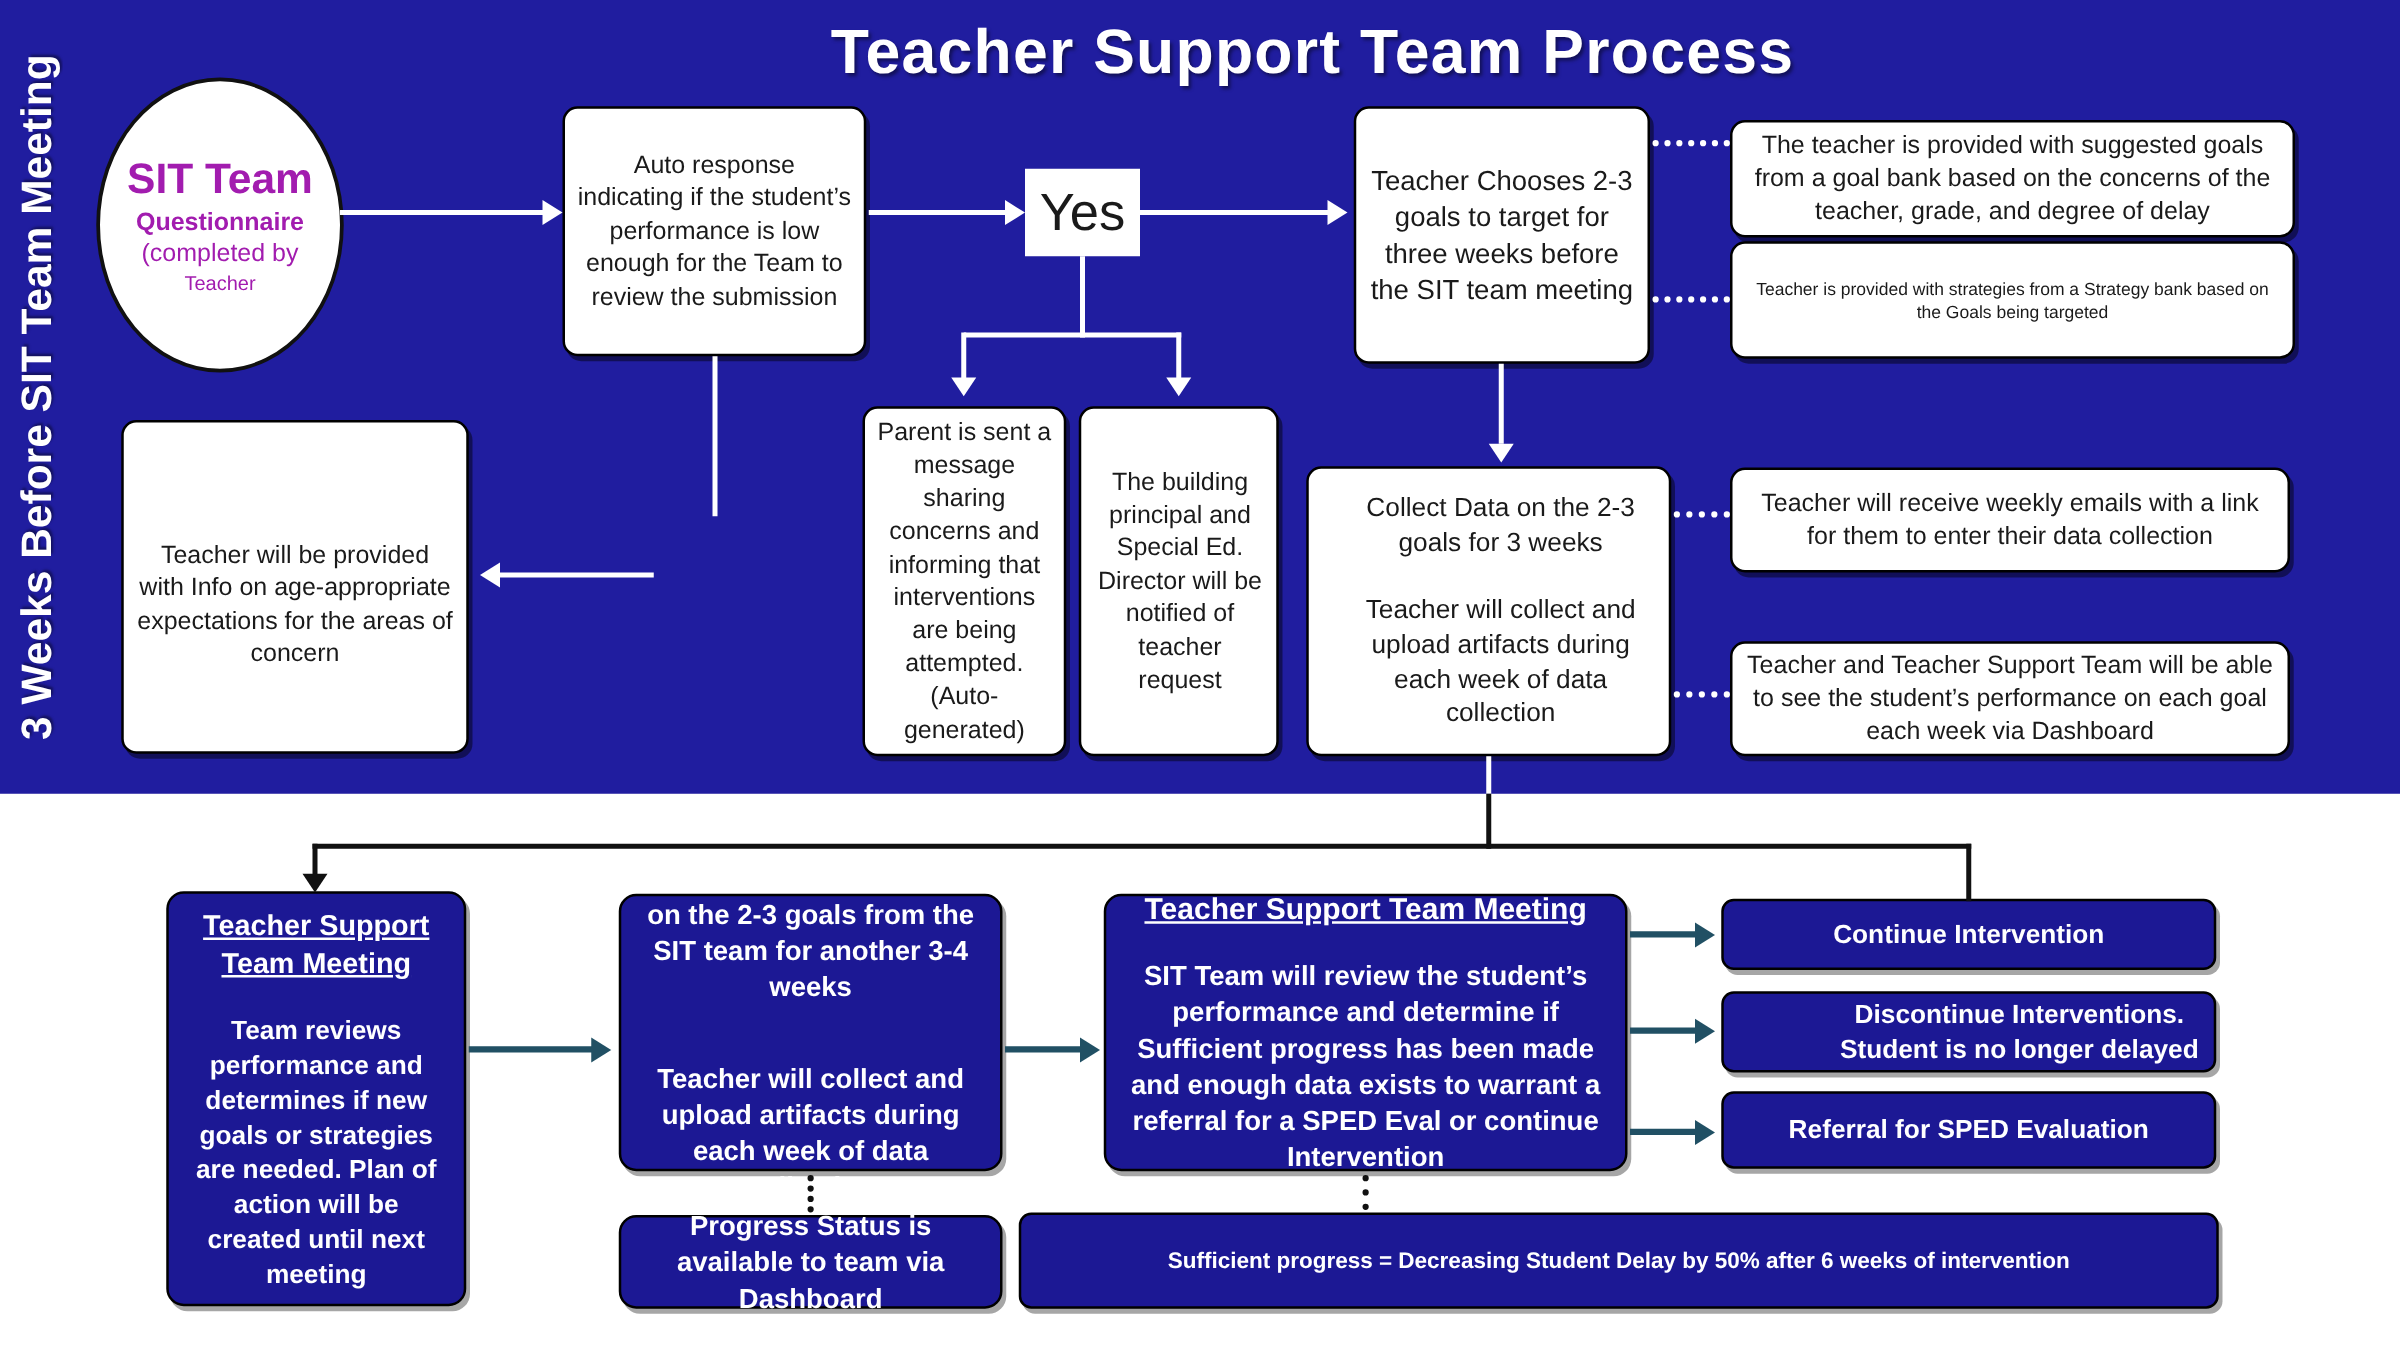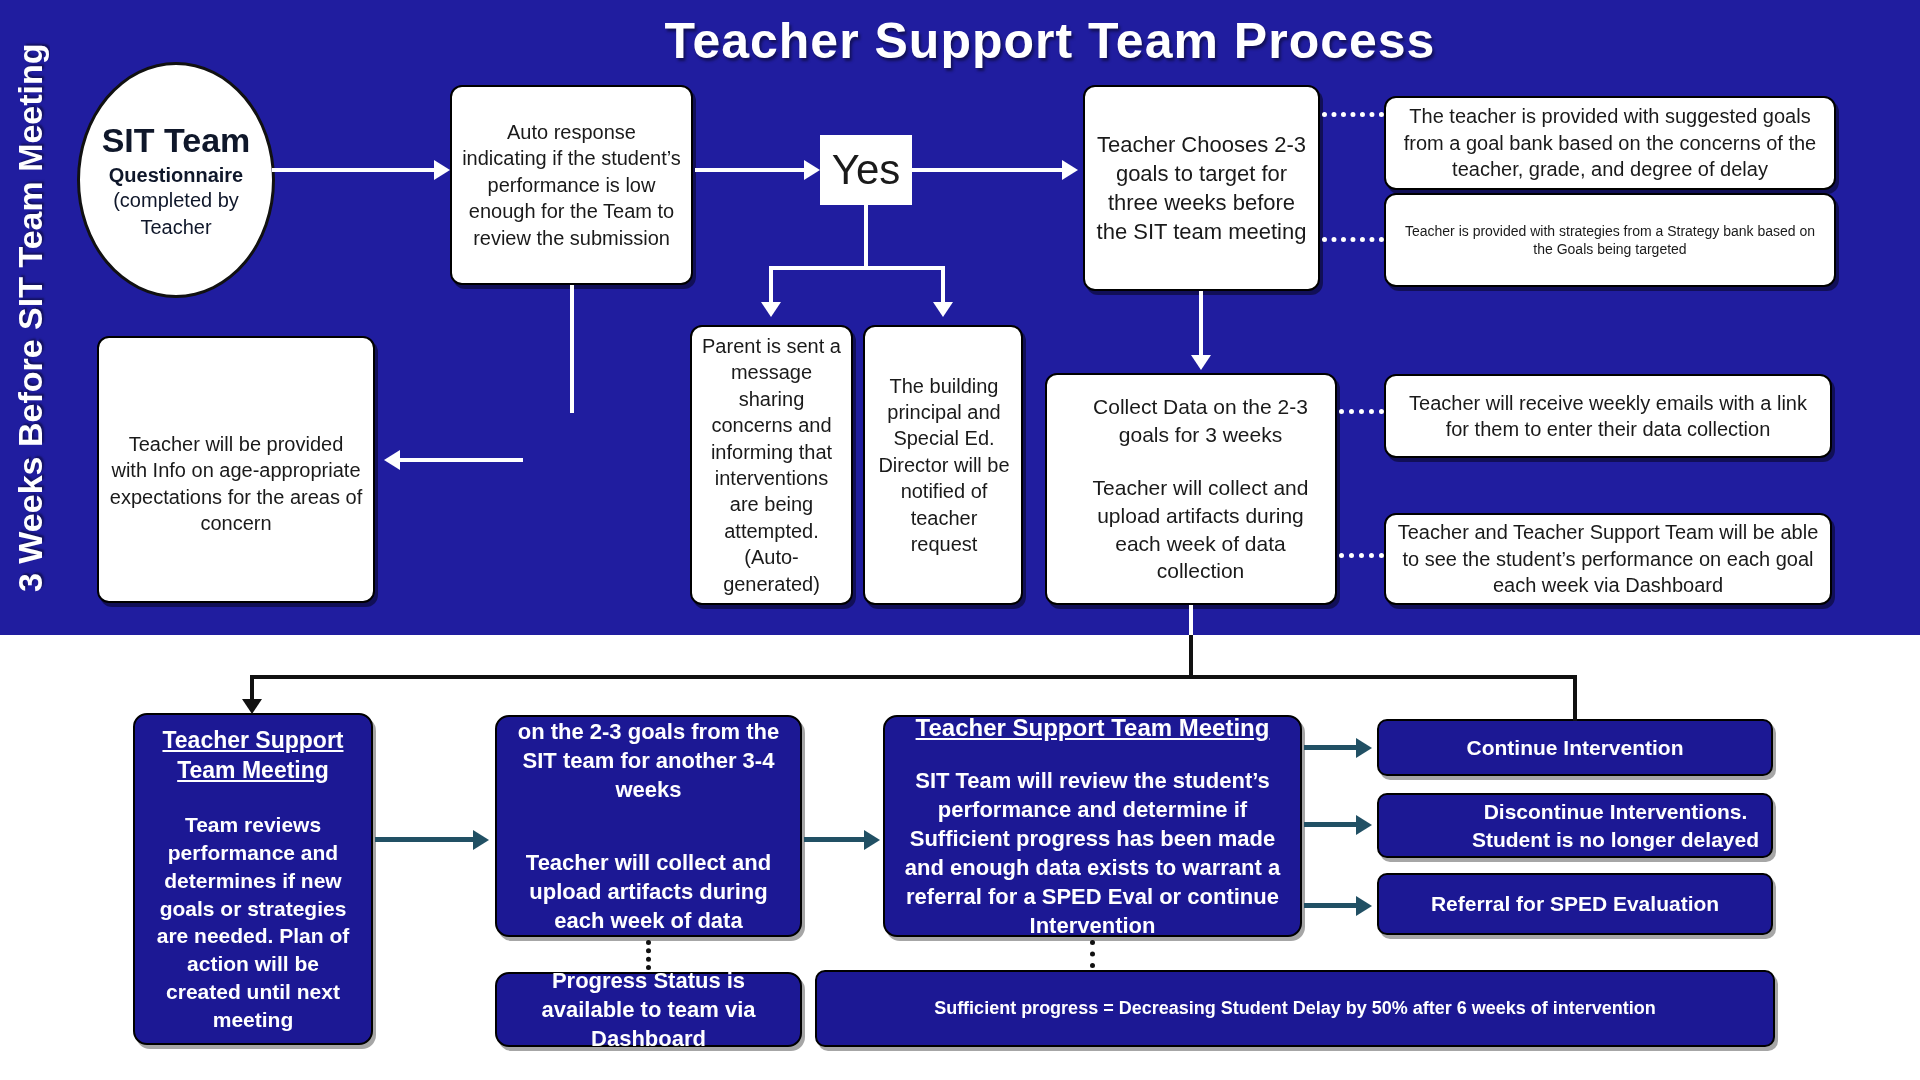--- a/index.html
+++ b/index.html
@@ -30,21 +30,21 @@
   .bbox{
     position:absolute;background:#1c1894;border:2px solid #000;border-radius:14px;
     box-shadow:3px 4px 0 rgba(0,0,0,0.35);
     display:flex;flex-direction:column;align-items:center;justify-content:center;
     text-align:center;color:#ffffff;font-weight:bold;padding:8px 12px;box-sizing:border-box;
     line-height:1.32;
   }
   .circle{
     position:absolute;background:#ffffff;border:3px solid #111;border-radius:50%;
     display:flex;flex-direction:column;align-items:center;justify-content:center;
-    text-align:center;color:#0f172a;
+    text-align:center;color:#a21caf;
   }
   .pre{white-space:pre-line;}
   .u{text-decoration:underline;}
   .line{position:absolute;}
   .wl{background:#ffffff;}
   .kl{background:#111111;}
   .dl{background:#215064;}
   .dot-w{border-top:5px dotted #ffffff;height:0;}
   .dot-k{border-left:5px dotted #111111;width:0;}
   .ah{position:absolute;width:0;height:0;}
@@ -61,21 +61,21 @@
 
   <div class="band"></div>
 
   <div class="title">Teacher Support Team Process</div>
   <div class="sidebar">3 Weeks Before SIT Team Meeting</div>
 
   <div class="circle" style="left:77px;top:62px;width:192px;height:230px;">
     <div style="font-size:34px;font-weight:bold;">SIT Team</div>
     <div style="font-size:20px;font-weight:bold;margin-top:4px;">Questionnaire</div>
     <div style="font-size:20px;margin-top:2px;">(completed by</div>
-    <div style="font-size:20px;margin-top:4px;">Teacher</div>
+    <div style="font-size:16px;margin-top:4px;">Teacher</div>
   </div>
 
   <div class="wbox" style="left:450px;top:85px;width:243px;height:200px;font-size:20px;">
     <div>Auto response indicating if the student’s performance is low enough for the Team to review the submission</div>
   </div>
 
   <div class="wbox" style="left:820px;top:135px;width:92px;height:70px;font-size:42px;border-radius:0;box-shadow:none;border:none;">
     <div>Yes</div>
   </div>
 

